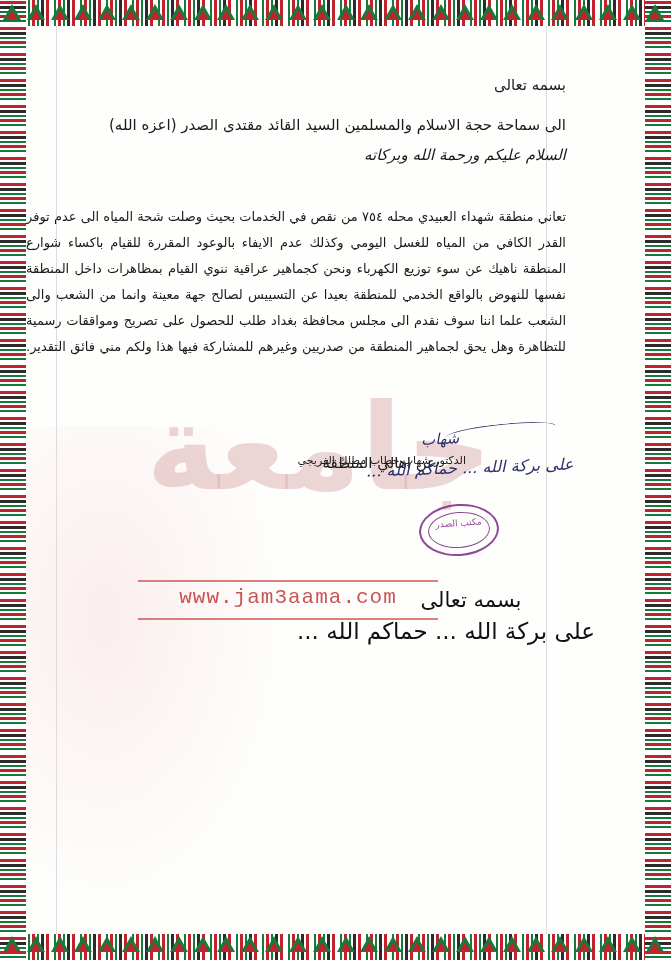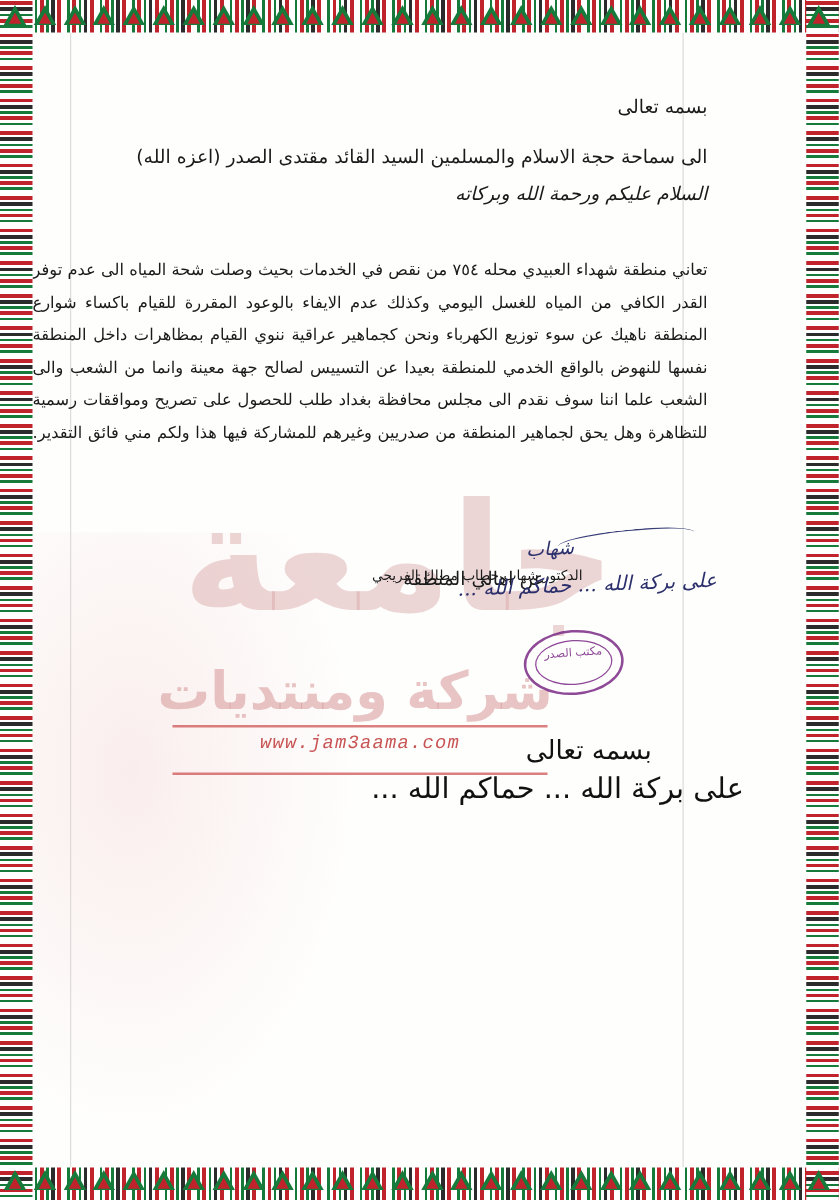--- a/index.html
+++ b/index.html
@@ -174,24 +174,23 @@
     border-top: 2px solid rgba(200,60,60,0.65);
     border-bottom: 2px solid rgba(200,60,60,0.65);
   }
   .wm-url {
     position: absolute;
     left: 0;
     top: 4px;
     width: 300px;
     text-align: center;
     font-family: "Liberation Mono", monospace;
-    font-size: 15px;
+    font-size: 21px;
     letter-spacing: 1px;
     color: rgba(190,55,55,0.85);
-    font-style: italic;
   }
 
   
   .letter {
     position: absolute;
     z-index: 3;
     direction: rtl;
     text-align: right;
     color: #1a1a1a;
     font-family: "DejaVu Sans", "Liberation Sans", sans-serif;
@@ -386,21 +385,20 @@
   </div>
 
   <div class="paper">
 
     <div class="fold fold-left"></div>
     <div class="fold fold-right"></div>
     <div class="blotch"></div>
 
     <div class="watermark">
       <div class="wm-arabic">جامعة</div>
-      <div class="wm-sub">شركة ومنتديات</div>
       <div class="wm-url-box">
         <div class="wm-url">www.jam3aama.com</div>
       </div>
     </div>
 
     <div class="letter basmala">بسمه تعالى</div>
     <div class="letter addr1">الى سماحة حجة الاسلام والمسلمين السيد القائد مقتدى الصدر (اعزه الله)</div>
     <div class="letter addr2">السلام عليكم ورحمة الله وبركاته</div>
     <div class="letter body-text">تعاني منطقة شهداء العبيدي محله ٧٥٤ من نقص في الخدمات بحيث وصلت شحة المياه الى عدم توفر القدر الكافي من المياه للغسل اليومي وكذلك عدم الايفاء بالوعود المقررة للقيام باكساء شوارع المنطقة ناهيك عن سوء توزيع الكهرباء ونحن كجماهير عراقية ننوي القيام بمظاهرات داخل المنطقة نفسها للنهوض بالواقع الخدمي للمنطقة بعيدا عن التسييس لصالح جهة معينة وانما من الشعب والى الشعب علما اننا سوف نقدم الى مجلس محافظة بغداد طلب للحصول على تصريح ومواققات رسمية للتظاهرة وهل يحق لجماهير المنطقة من صدريين وغيرهم للمشاركة فيها هذا ولكم مني فائق التقدير.</div>
     <div class="letter sig-from">عن اهالي المنطقة</div>

